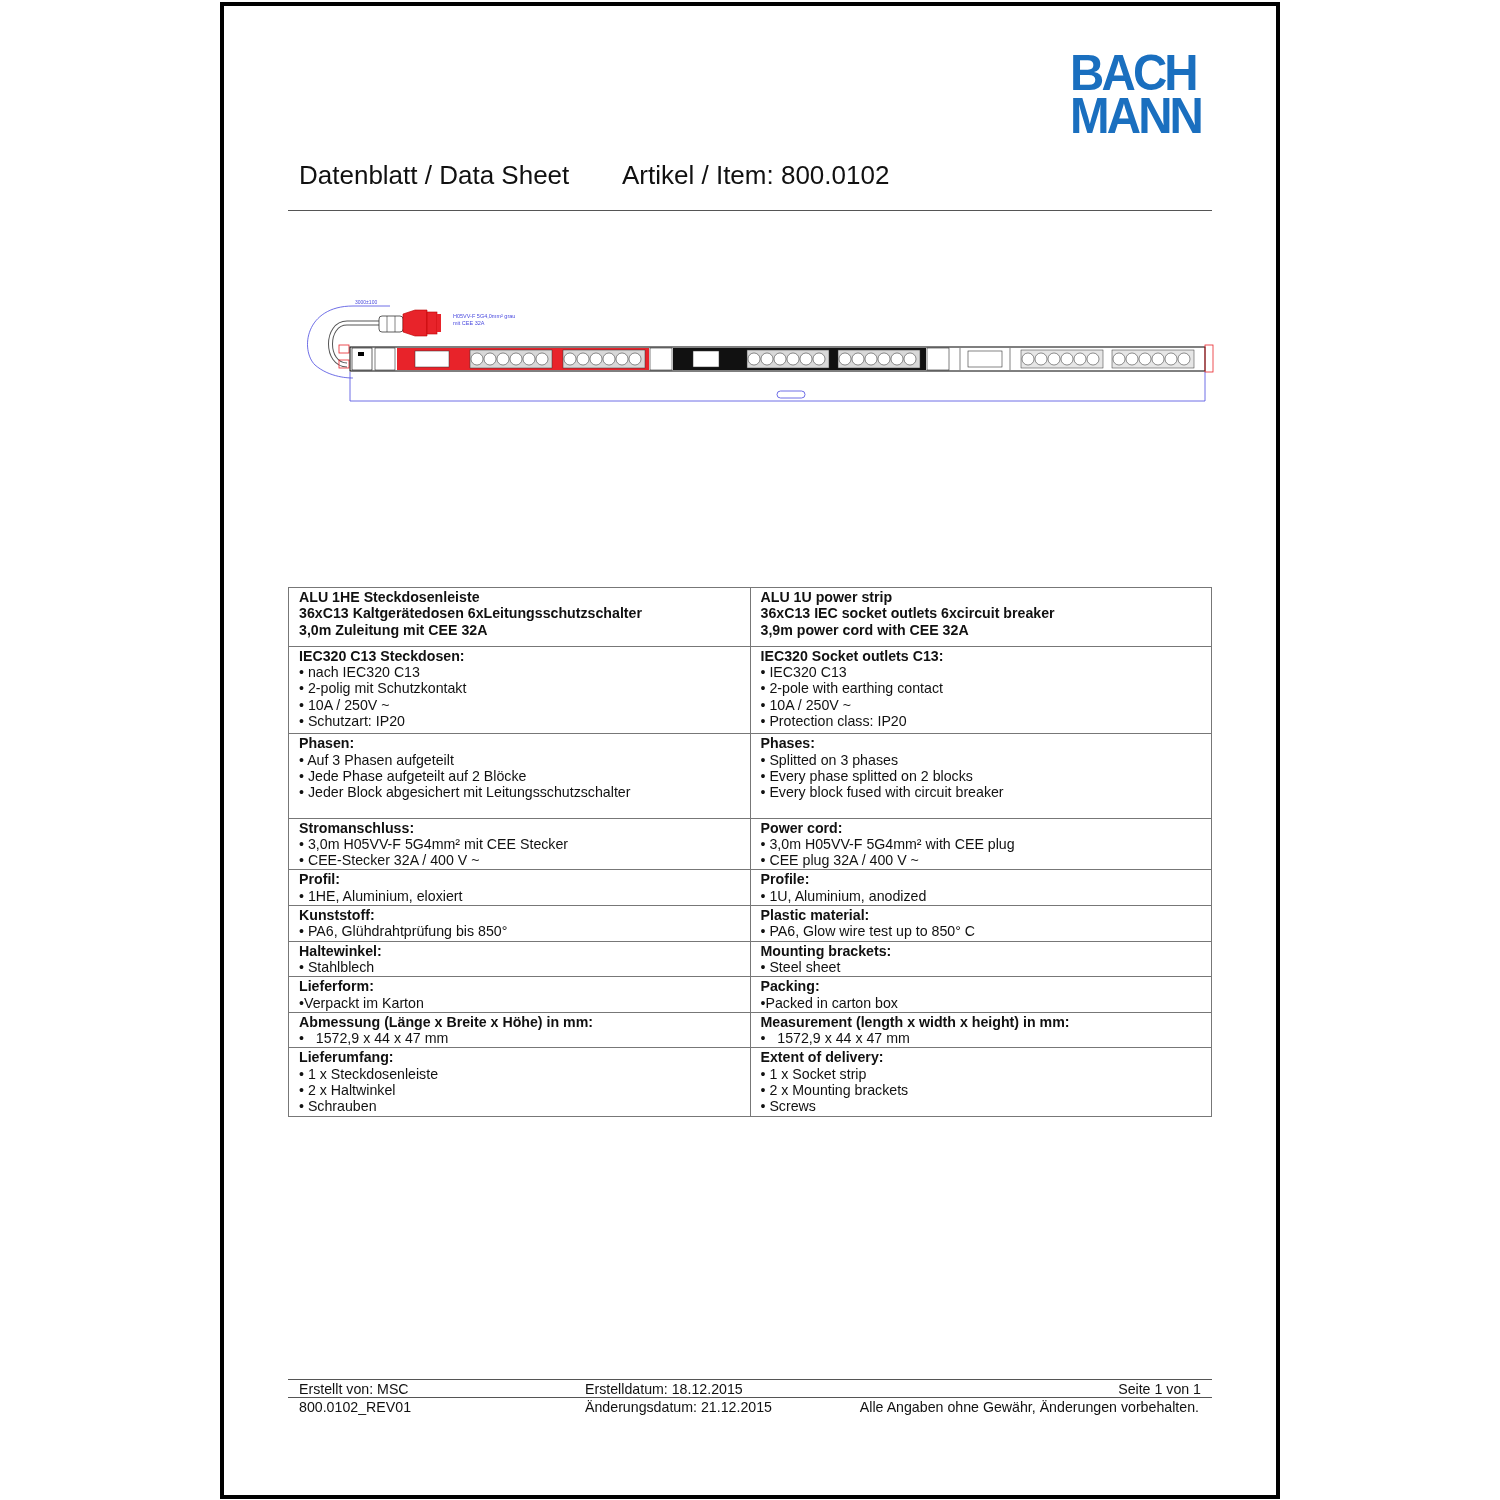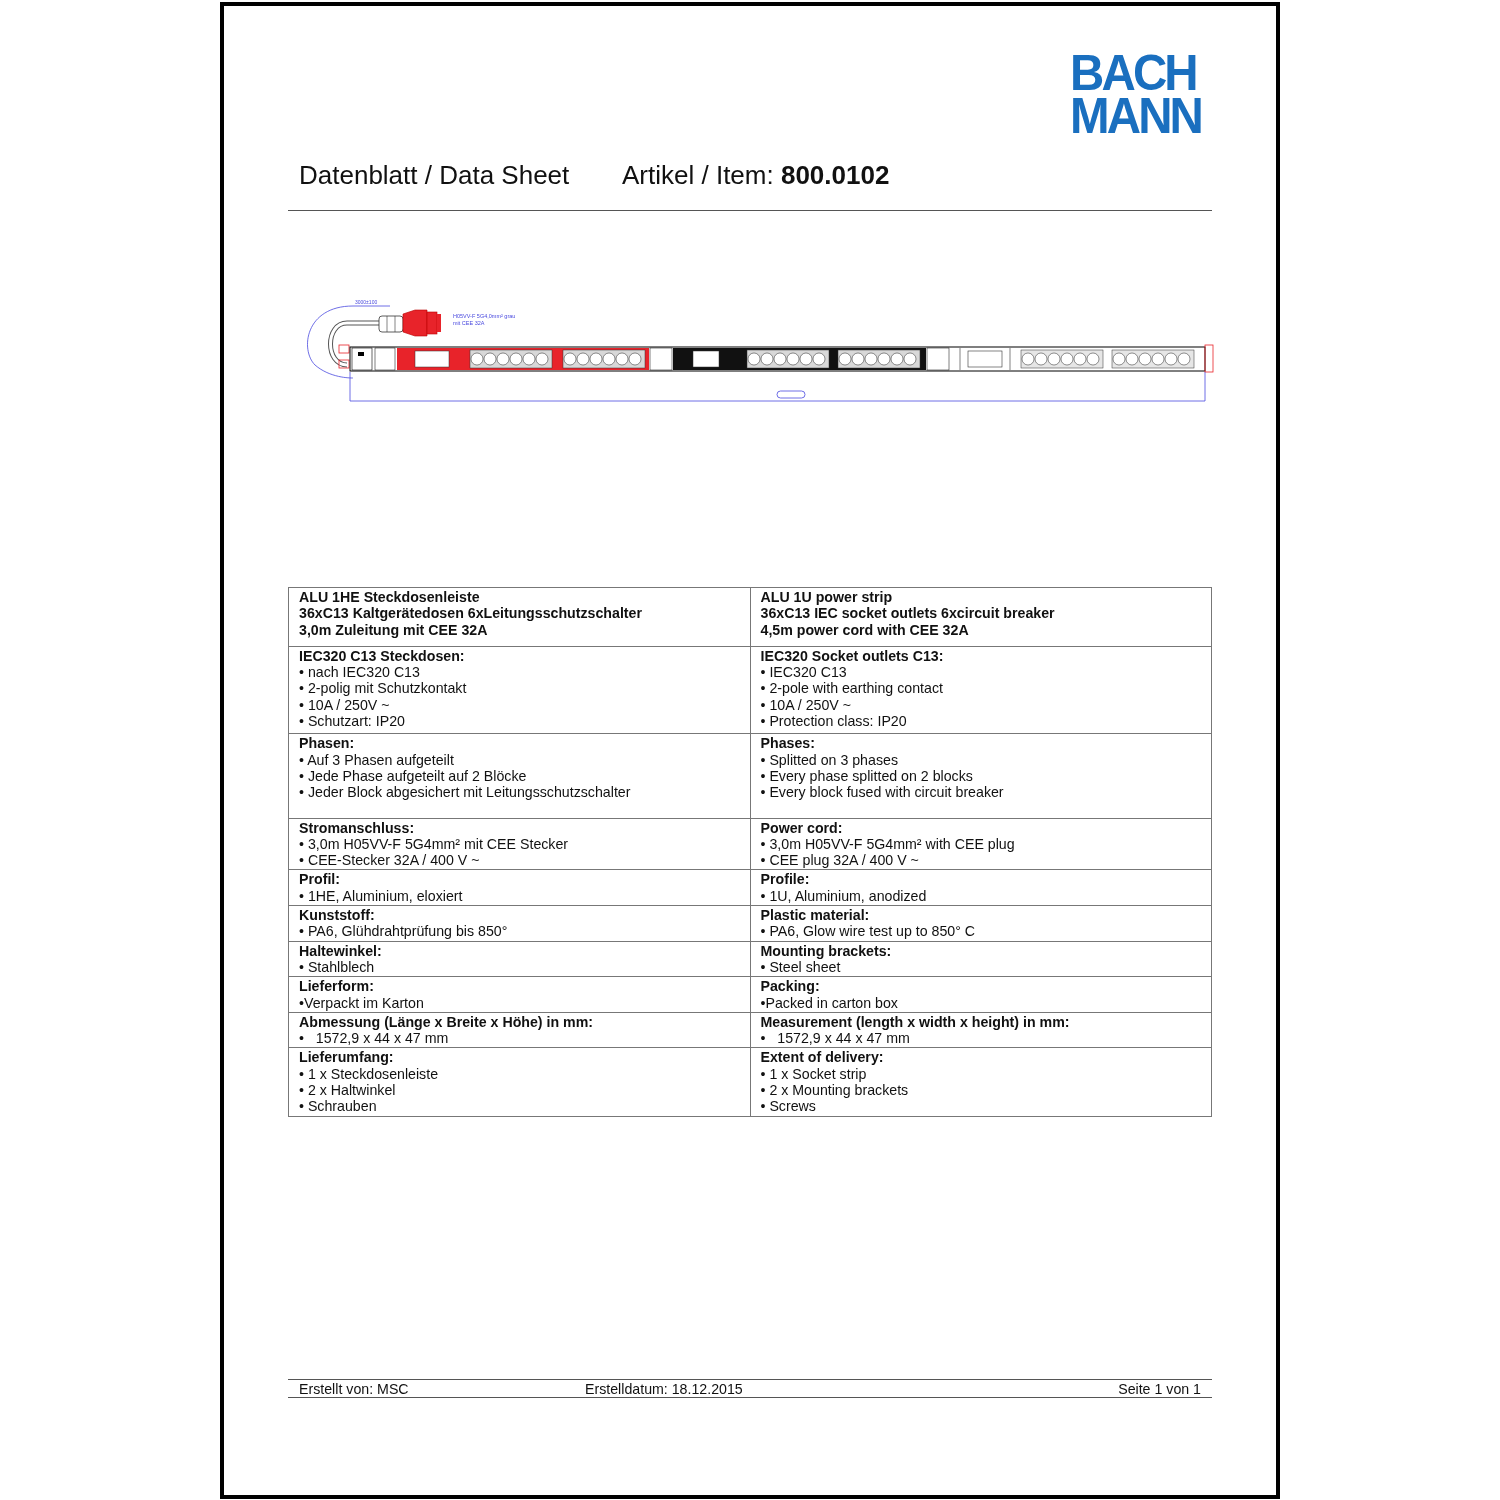--- a/index.html
+++ b/index.html
@@ -16,21 +16,21 @@
     position: absolute; left: 1070px; top: 52px; width: 140px;
     color: #1a6fbf; font-weight: 700; font-size: 50px; line-height: 43px;
     letter-spacing: -3px; font-family: "Liberation Sans", sans-serif;
     transform: scaleX(0.95); transform-origin: left top;
   }
   .logo div { display: block; }
 
   
   .doc-title { position: absolute; left: 299px; top: 160px; font-size: 26px; color: #111; text-align: center; }
   .item-label { position: absolute; left: 622px; top: 160px; font-size: 26px; color: #111; }
-  .item-label b { font-weight: 700; }
+  .item-label b { font-weight: 400; }
   .header-rule { position: absolute; left: 288px; top: 210px; width: 924px; height: 0; border-top: 1.5px solid #555; }
 
   
   .drawing { position: absolute; left: 295px; top: 290px; width: 925px; height: 120px; }
 
   
   .spec-table {
     position: absolute; left: 288px; top: 587px; width: 924px;
     border-collapse: collapse; font-size: 14.2px; line-height: 16.3px;
   }
@@ -171,21 +171,21 @@
   <tbody>
       <tr class="row-title">
     <td>
       <div class="h">ALU 1HE Steckdosenleiste</div>
       <div class="h">36xC13 Kaltgerätedosen 6xLeitungsschutzschalter</div>
       <div class="h">3,0m Zuleitung mit CEE 32A</div>
     </td>
     <td>
       <div class="h">ALU 1U power strip</div>
       <div class="h">36xC13 IEC socket outlets 6xcircuit breaker</div>
-      <div class="h">4,5m power cord with CEE 32A</div>
+      <div class="h">3,9m power cord with CEE 32A</div>
     </td>
   </tr>
   <tr class="row-iec">
     <td>
       <div class="h">IEC320 C13 Steckdosen:</div>
       <div class="line">• nach IEC320 C13</div>
       <div class="line">• 2-polig mit Schutzkontakt</div>
       <div class="line">• 10A / 250V ~</div>
       <div class="line">• Schutzart:  IP20</div>
     </td>
@@ -291,13 +291,18 @@
   </table>
 
 <div class="footer">
   <div class="rule"></div>
   <div class="row">
     <span class="c1">Erstellt von: MSC</span>
     <span class="c2">Erstelldatum: 18.12.2015</span>
     <span class="c3">Seite 1 von 1</span>
   </div>
   <div class="rule"></div>
+  <div class="row">
+    <span class="c1">800.0102_REV01</span>
+    <span class="c2">Änderungsdatum: 21.12.2015</span>
+    <span class="c3b">Alle Angaben ohne Gewähr, Änderungen vorbehalten.</span>
+  </div>
 </div>
 
 </body></html>

